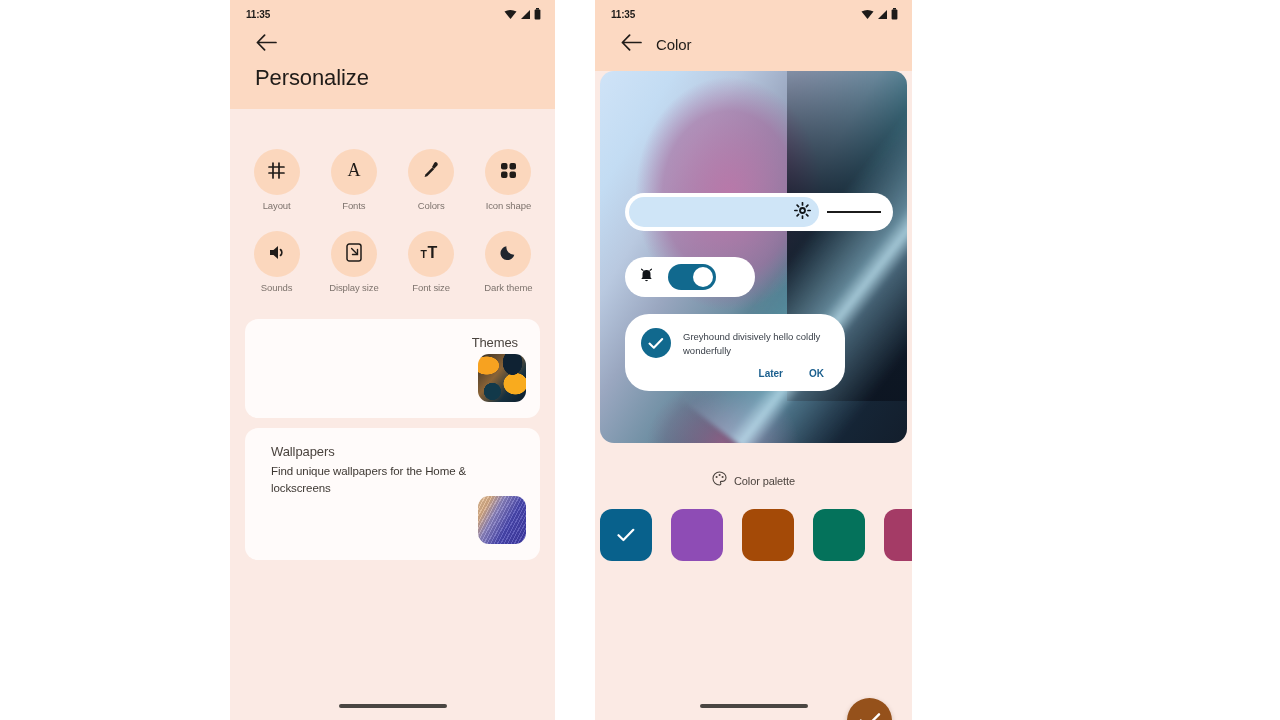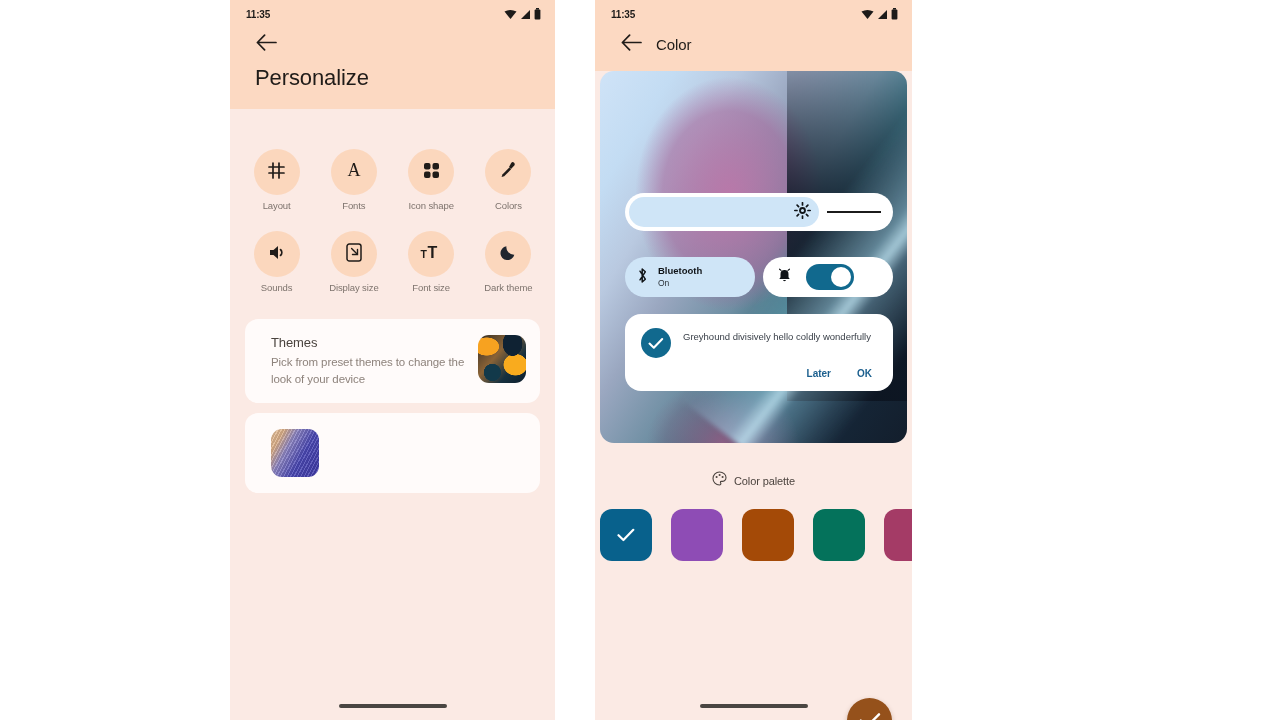--- a/index.html
+++ b/index.html
@@ -117,25 +117,26 @@
     padding: 0 15px;
     display: flex;
     flex-direction: column;
     gap: 10px;
   }
   .info-card {
     background: #fffbfa;
     border-radius: 13px;
     padding: 16px 14px 16px 26px;
     display: flex;
-    align-items: flex-start;
+    align-items: flex-end;
     justify-content: space-between;
     min-height: 62px;
     cursor: pointer;
     box-sizing: border-box;
+    flex-direction: column;
   }
   .card-texts { flex: 1; padding-right: 8px; }
   .card-title {
     font-size: 13px;
     color: #4a433e;
     margin-bottom: 4px;
     letter-spacing: -0.1px;
   }
   .card-desc {
     font-size: 11.5px;
@@ -295,23 +296,23 @@
     right: 3px; top: 3px;
     width: 20px; height: 20px;
     border-radius: 50%;
     background: #ffffff;
   }
 
   .dialog {
     position: absolute;
     left: 25px;
     top: 243px;
-    width: 268px;
+    width: 220px;
     background: #ffffff;
-    border-radius: 16px;
+    border-radius: 24px;
     padding: 14px 16px 8px 16px;
     box-sizing: border-box;
   }
   .dialog-top {
     display: flex;
     align-items: flex-start;
     gap: 12px;
   }
   .dialog-check {
     width: 30px; height: 30px;
@@ -461,43 +462,43 @@
                   <text x="9" y="15" font-family="Liberation Serif, serif" font-size="18" text-anchor="middle" fill="#201c19">A</text>
                 </svg>
             </span>
           </div>
           <div class="grid-label">Fonts</div>
         </div>
 
         <div class="grid-cell">
           <div class="grid-circle">
             <span>
+              <svg width="18" height="18" viewBox="0 0 18 18">
+                  <path d="M12.2 1.9 a2 2 0 0 1 3.1 2.6 L12 8 l-2-2 z" fill="#201c19"></path>
+                  <path d="M10.3 6.5 L3.4 13.4 L2.6 16 L5.2 15.2 L12.1 8.3 Z" fill="#201c19"></path>
+                </svg>
+            </span>
+          </div>
+          <div class="grid-label">Colors</div>
+        </div>
+
+        <div class="grid-cell">
+          <div class="grid-circle">
+            <span>
               <svg width="17" height="17" viewBox="0 0 17 17">
                   <rect x="1" y="1" width="6.5" height="6.5" rx="2" fill="#201c19"></rect>
                   <rect x="9.5" y="1" width="6.5" height="6.5" rx="2" fill="#201c19"></rect>
                   <rect x="1" y="9.5" width="6.5" height="6.5" rx="2" fill="#201c19"></rect>
                   <rect x="9.5" y="9.5" width="6.5" height="6.5" rx="2" fill="#201c19"></rect>
                 </svg>
             </span>
           </div>
           <div class="grid-label">Icon shape</div>
         </div>
 
-        <div class="grid-cell">
-          <div class="grid-circle">
-            <span>
-              <svg width="18" height="18" viewBox="0 0 18 18">
-                  <path d="M12.2 1.9 a2 2 0 0 1 3.1 2.6 L12 8 l-2-2 z" fill="#201c19"></path>
-                  <path d="M10.3 6.5 L3.4 13.4 L2.6 16 L5.2 15.2 L12.1 8.3 Z" fill="#201c19"></path>
-                </svg>
-            </span>
-          </div>
-          <div class="grid-label">Colors</div>
-        </div>
-
         <div class="grid-gap"></div>
         <div class="grid-gap"></div>
         <div class="grid-gap"></div>
         <div class="grid-gap"></div>
 
         <div class="grid-cell">
           <div class="grid-circle">
             <span>
               <svg width="18" height="17" viewBox="0 0 18 17">
                   <path d="M2 6 L5.5 6 L10 2 L10 15 L5.5 11 L2 11 Z" fill="#201c19"></path>
@@ -544,26 +545,29 @@
           </div>
           <div class="grid-label">Dark theme</div>
         </div>
       </div>
 
       <div class="card-list">
 
         <div class="info-card">
           <div class="card-texts">
             <div class="card-title">Themes</div>
-            <div class="card-desc">Pick from preset themes to change the look of your device</div>
           </div>
           <div class="card-thumb thumb-themes"></div>
         </div>
 
         <div class="info-card">
+          <div class="card-texts">
+            <div class="card-title">Wallpapers</div>
+            <div class="card-desc card-desc-dark">Find unique wallpapers for the Home &amp; lockscreens</div>
+          </div>
           <div class="card-thumb thumb-wallpapers"></div>
         </div>
       </div>
     </div>
 
     <div class="home-indicator"></div>
   </div>
 
   <div class="phone" id="phone-right">
 
@@ -621,31 +625,20 @@
                     <path d="M13.9 3.1 L12.4 4.6"></path>
                     <path d="M4.6 12.4 L3.1 13.9"></path>
                   </g>
                 </svg>
             </span>
           </div>
           <div class="slider-track"></div>
         </div>
 
         <div class="widget-row">
-          <div class="tile tile-bt">
-            <span>
-              <svg width="13" height="17" viewBox="0 0 13 17">
-                  <path d="M4 4.2 L9.3 12.2 L6.2 15 L6.2 2 L9.3 4.8 L4 12.8" stroke="#101418" stroke-width="1.5" fill="none" stroke-linejoin="round" stroke-linecap="round"></path>
-                </svg>
-            </span>
-            <div class="tile-bt-texts">
-              <div class="tile-bt-title">Bluetooth</div>
-              <div class="tile-bt-sub">On</div>
-            </div>
-          </div>
 
           <div class="tile tile-toggle">
             <span>
               <svg width="15" height="17" viewBox="0 0 15 17">
                   <path d="M7.5 3 a4 4 0 0 1 4 4 v3.2 l1.2 1.8 H2.3 L3.5 10.2 V7 a4 4 0 0 1 4 -4 z" fill="#101418"></path>
                   <path d="M5.9 13 a1.7 1.7 0 0 0 3.2 0 z" fill="#101418"></path>
                   <path d="M2.6 2.2 L4 3.4 M12.4 2.2 L11 3.4" stroke="#101418" stroke-width="1.2" stroke-linecap="round"></path>
                 </svg>
             </span>
             <div class="toggle-pill">

